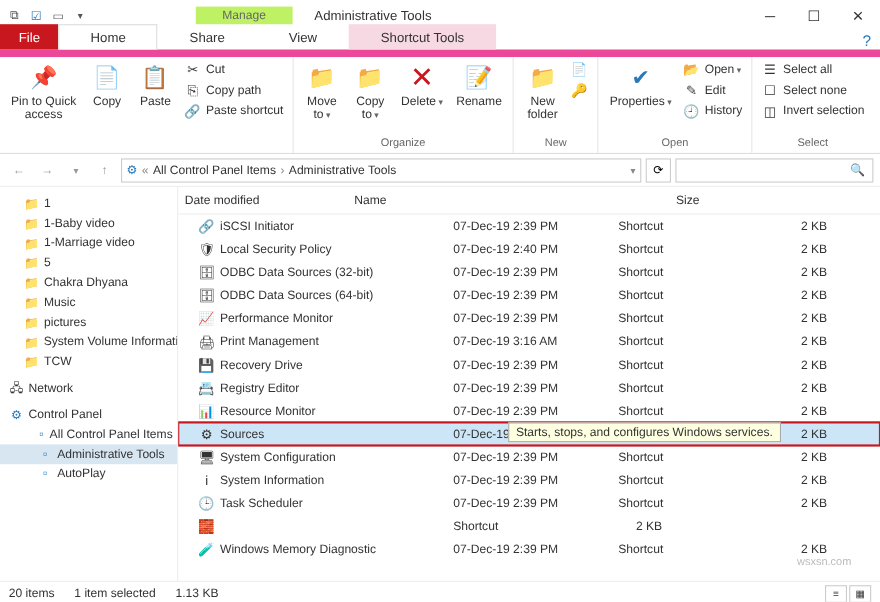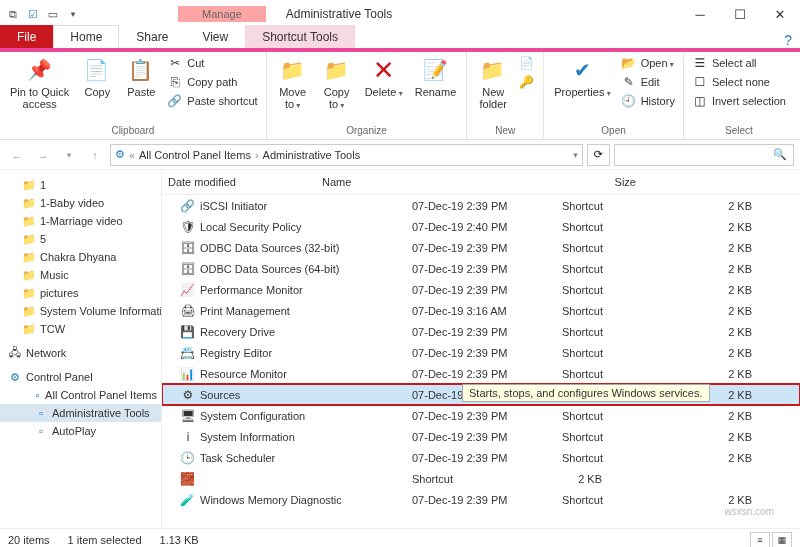--- a/index.html
+++ b/index.html
@@ -1,25 +1,25 @@
 <!DOCTYPE html>
 <html><head>
 <meta charset="utf-8">
 <style>
 * { margin: 0; padding: 0; box-sizing: border-box; font-family: "Segoe UI", Arial, sans-serif; }
 body { width: 800px; height: 547px; background: #fff; font-size: 11px; overflow: hidden; position: relative; }
 .titlebar { height: 28px; display: flex; align-items: center; border-bottom: none; }
 .qat { display: flex; align-items: center; gap: 2px; padding: 0 4px; }
 .qat span { width: 18px; height: 18px; display: inline-flex; align-items: center; justify-content: center; color: #555; }
-.tab-context { background: #fca5a5; color: #666; padding: 2px 24px; margin-left: 92px; font-size: 11px; }
+.tab-context { background: #bef264; color: #666; padding: 2px 24px; margin-left: 92px; font-size: 11px; }
 .title { margin-left: 20px; color: #333; font-size: 12px; }
 .winctrl { margin-left: auto; display: flex; }
 .winctrl div { width: 40px; height: 28px; display: flex; align-items: center; justify-content: center; font-size: 13px; color: #333; }
-.tabs { height: 24px; display: flex; align-items: flex-end; border-bottom: 4px solid #ec4899; text-align: right; }
-.tab { padding: 4px 16px; font-size: 12px; color: #333; border: 1px solid transparent; border-bottom: none; }
+.tabs { height: 24px; display: flex; align-items: flex-end; border-bottom: 7px solid #ec4899; text-align: right; }
+.tab { padding: 4px 28px; font-size: 12px; color: #333; border: 1px solid transparent; border-bottom: none; }
 .tab.file { background: #c8171e; color: #fff; padding: 4px 16px; }
 .tab.active { border-color: #ddd; background: #fff; }
 .tab.context { background: #f7d9e3; }
 .help { margin-left: auto; margin-right: 8px; color: #2a7ab9; font-size: 14px; }
 .ribbon { height: 88px; display: flex; border-bottom: 1px solid #ddd; background: #fff; }
 .group { border-right: 1px solid #e5e5e5; padding: 2px 6px; display: flex; flex-direction: column; }
 .group-body { flex: 1; display: flex; align-items: flex-start; gap: 4px; }
 .group-label { text-align: center; font-size: 10px; color: #666; padding-bottom: 1px; }
 .bigbtn { display: flex; flex-direction: column; align-items: center; justify-content: flex-start; padding: 2px 4px; min-width: 40px; }
 .bigbtn .ic { width: 28px; height: 28px; display: flex; align-items: center; justify-content: center; font-size: 20px; }
@@ -111,21 +111,20 @@
         <div class="smallrow">
             <span class="ic">⎘</span>
             <span>Copy path</span>
           </div>
         <div class="smallrow">
             <span class="ic">🔗</span>
             <span>Paste shortcut</span>
           </div>
       </div>
     </div>
-    <div class="group-label">Clipboard</div>
   </div>
   <div class="group">
     <div class="group-body">
       <div class="bigbtn">
           <div class="ic folder-ic">📁</div>
           <div class="lbl drop" style="white-space:pre">Move
 to</div>
         </div>
       <div class="bigbtn">
           <div class="ic folder-ic">📁</div>

